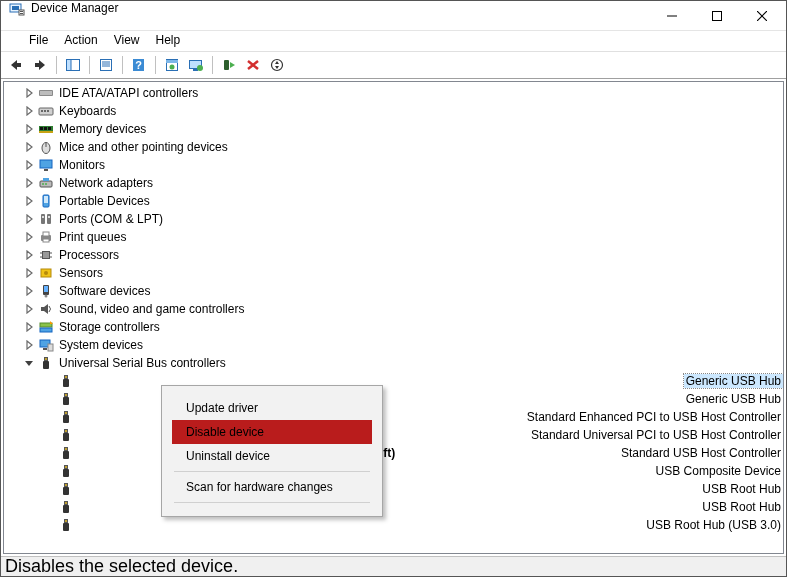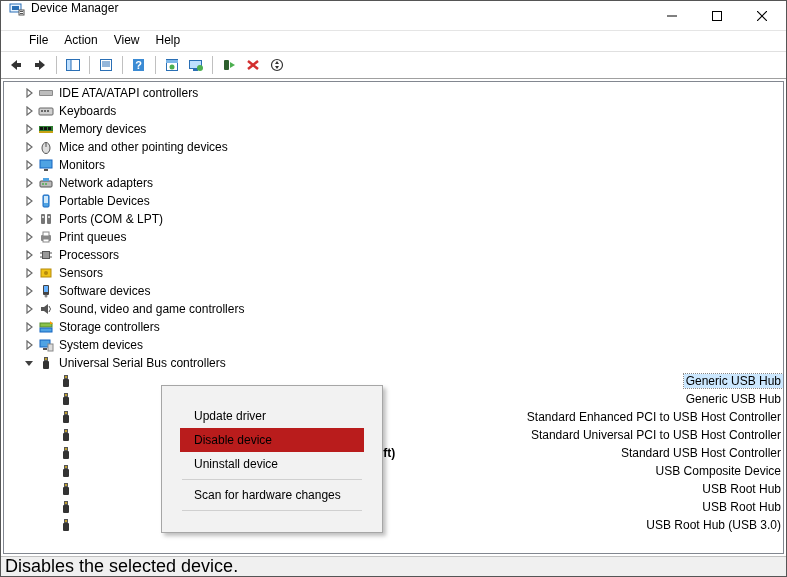--- a/index.html
+++ b/index.html
@@ -124,21 +124,21 @@
 
   
   .context-menu {
     position: absolute;
     left: 160px;
     top: 384px;
     width: 222px;
     background: #f2f2f2;
     border: 1px solid #a6a6a6;
     box-shadow: 3px 3px 4px rgba(0,0,0,0.25);
-    padding: 18px;
+    padding: 10px;
     z-index: 50;
   }
   .ctx-item {
     padding: 5px 14px;
     font-size: 12px;
   }
   .ctx-item.highlight { background: #b91c1c; }
   .ctx-item.bold { font-weight: 600; }
   .ctx-sep {
     height: 1px; background: #d0d0d0; margin: 3px 2px;

